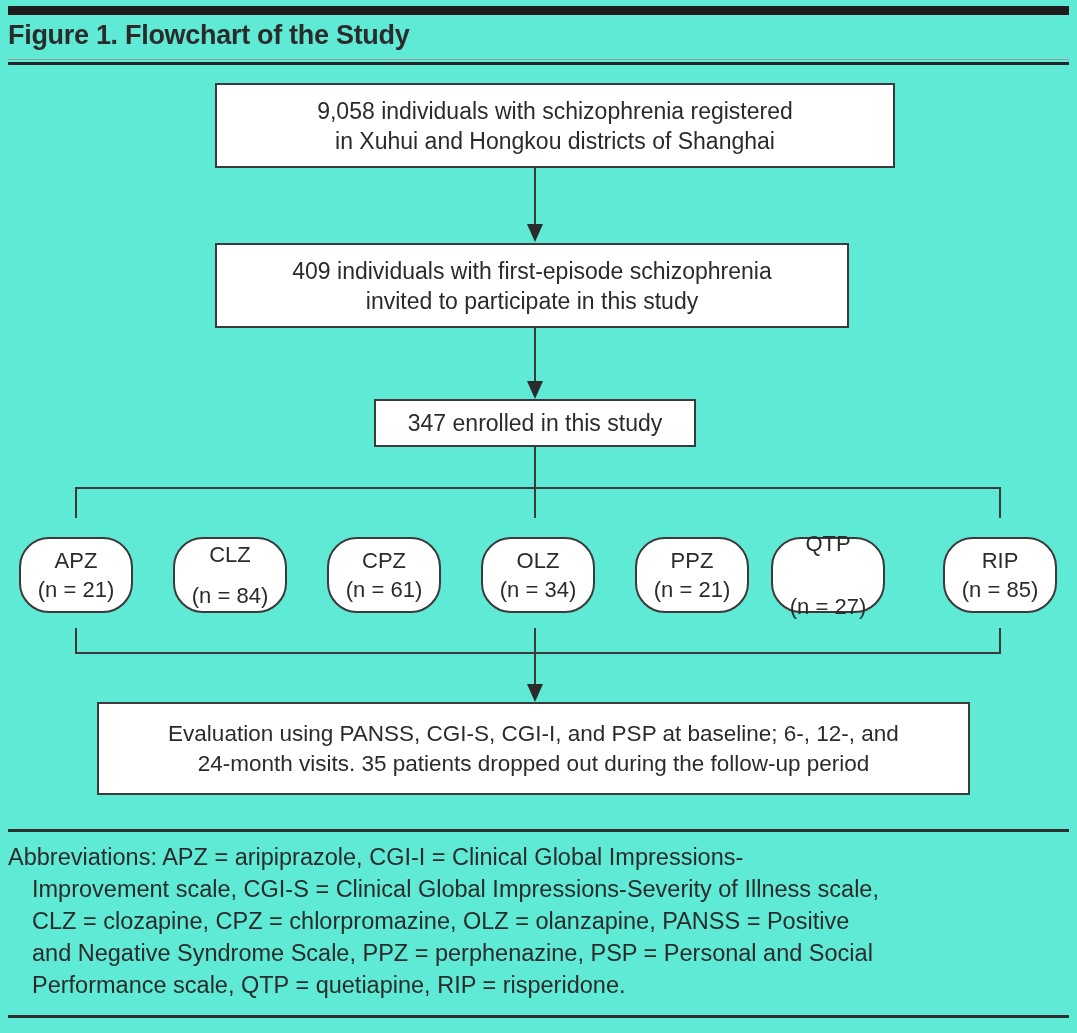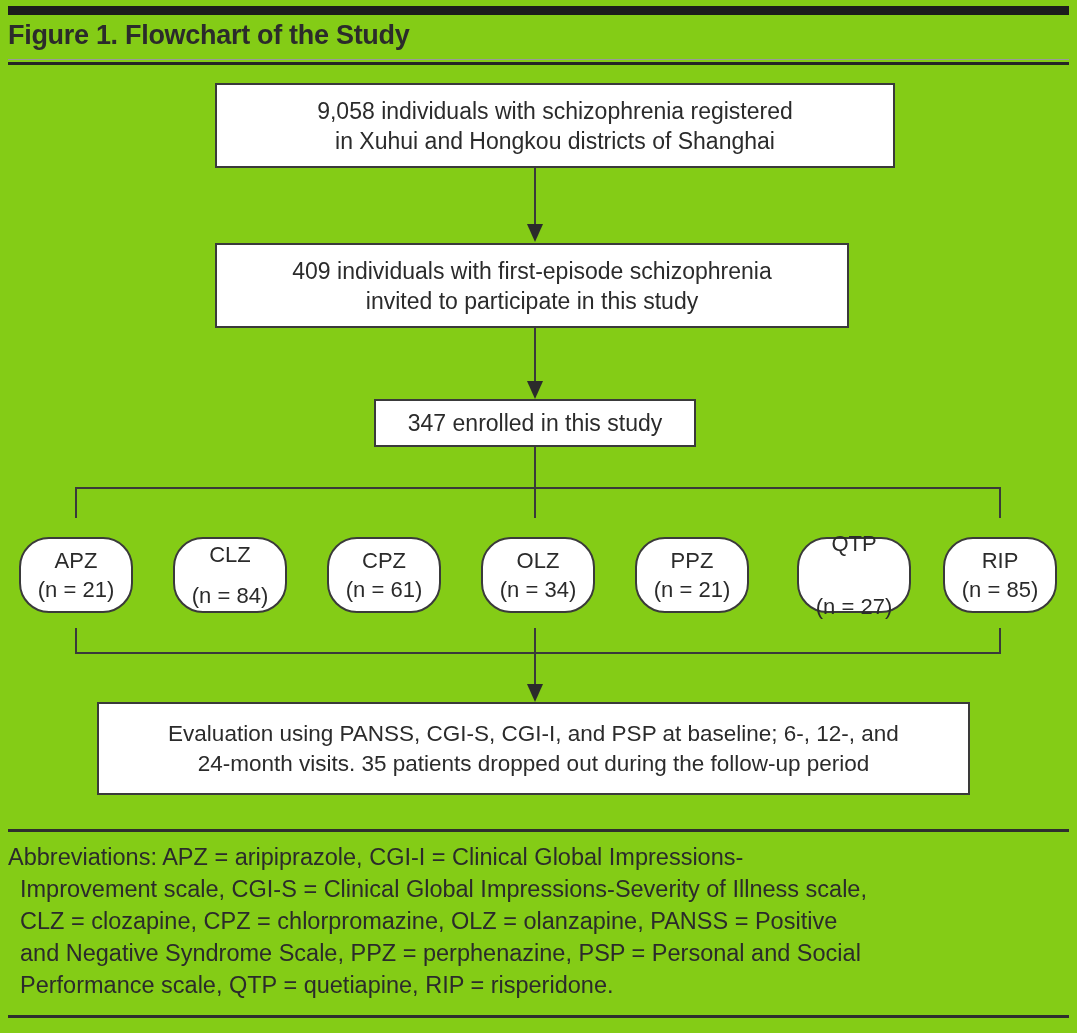--- a/index.html
+++ b/index.html
@@ -4,21 +4,21 @@
 <style>
   :root{
     --ink:#2b2b2b;
     --border:#3a3a3a;
     --bar:#1c1c1c;
   }
   html,body{margin:0;padding:0;background:#fff;}
   .page{
     position:relative;
     width:1077px;height:1033px;
-    background:#84cc16;
+    background:#5eead4;
     font-family:"Liberation Sans",sans-serif;
     color:var(--ink);
     overflow:hidden;
   }
   .rule{position:absolute;background:var(--bar);}
   .topbar{left:8px;top:6px;width:1061px;height:9px;}
   .title{
     position:absolute;left:8px;top:20px;width:1060px;
     font-size:27px;font-weight:700;letter-spacing:-0.3px;
     white-space:nowrap;
@@ -45,21 +45,21 @@
     position:absolute;width:0;height:0;
     border-left:8px solid transparent;border-right:8px solid transparent;
     border-top:18px solid var(--ink);
   }
 
   .abbrev{
     position:absolute;left:8px;top:841px;width:1058px;
     font-size:23.5px;line-height:32px;
   }
   .abbrev .line{white-space:nowrap;}
-  .abbrev .cont{margin-left:12px;}
+  .abbrev .cont{margin-left:24px;}
   .abbrev-rule{left:8px;top:829px;width:1061px;height:3px;background:#2e2e2e;}
   .bottom-rule{left:8px;top:1015px;width:1061px;height:3px;background:#2e2e2e;}
 </style>
 </head>
 <body>
 
 <div class="page">
 
   <div class="rule topbar"></div>
   <div class="title">Figure 1. Flowchart of the Study</div>
@@ -104,21 +104,21 @@
     <div>(n = 61)</div>
   </div>
   <div class="box arm" style="left:481px;">
     <div>OLZ</div>
     <div>(n = 34)</div>
   </div>
   <div class="box arm" style="left:635px;">
     <div>PPZ</div>
     <div>(n = 21)</div>
   </div>
-  <div class="box arm" style="left:797px;gap:34px;">
+  <div class="box arm" style="left:771px;gap:34px;">
     <div>QTP</div>
     <div>(n = 27)</div>
   </div>
   <div class="box arm" style="left:943px;">
     <div>RIP</div>
     <div>(n = 85)</div>
   </div>
 
   <div class="vline" style="left:75px;top:628px;width:2px;height:26px;"></div>
   <div class="vline" style="left:999px;top:628px;width:2px;height:26px;"></div>

